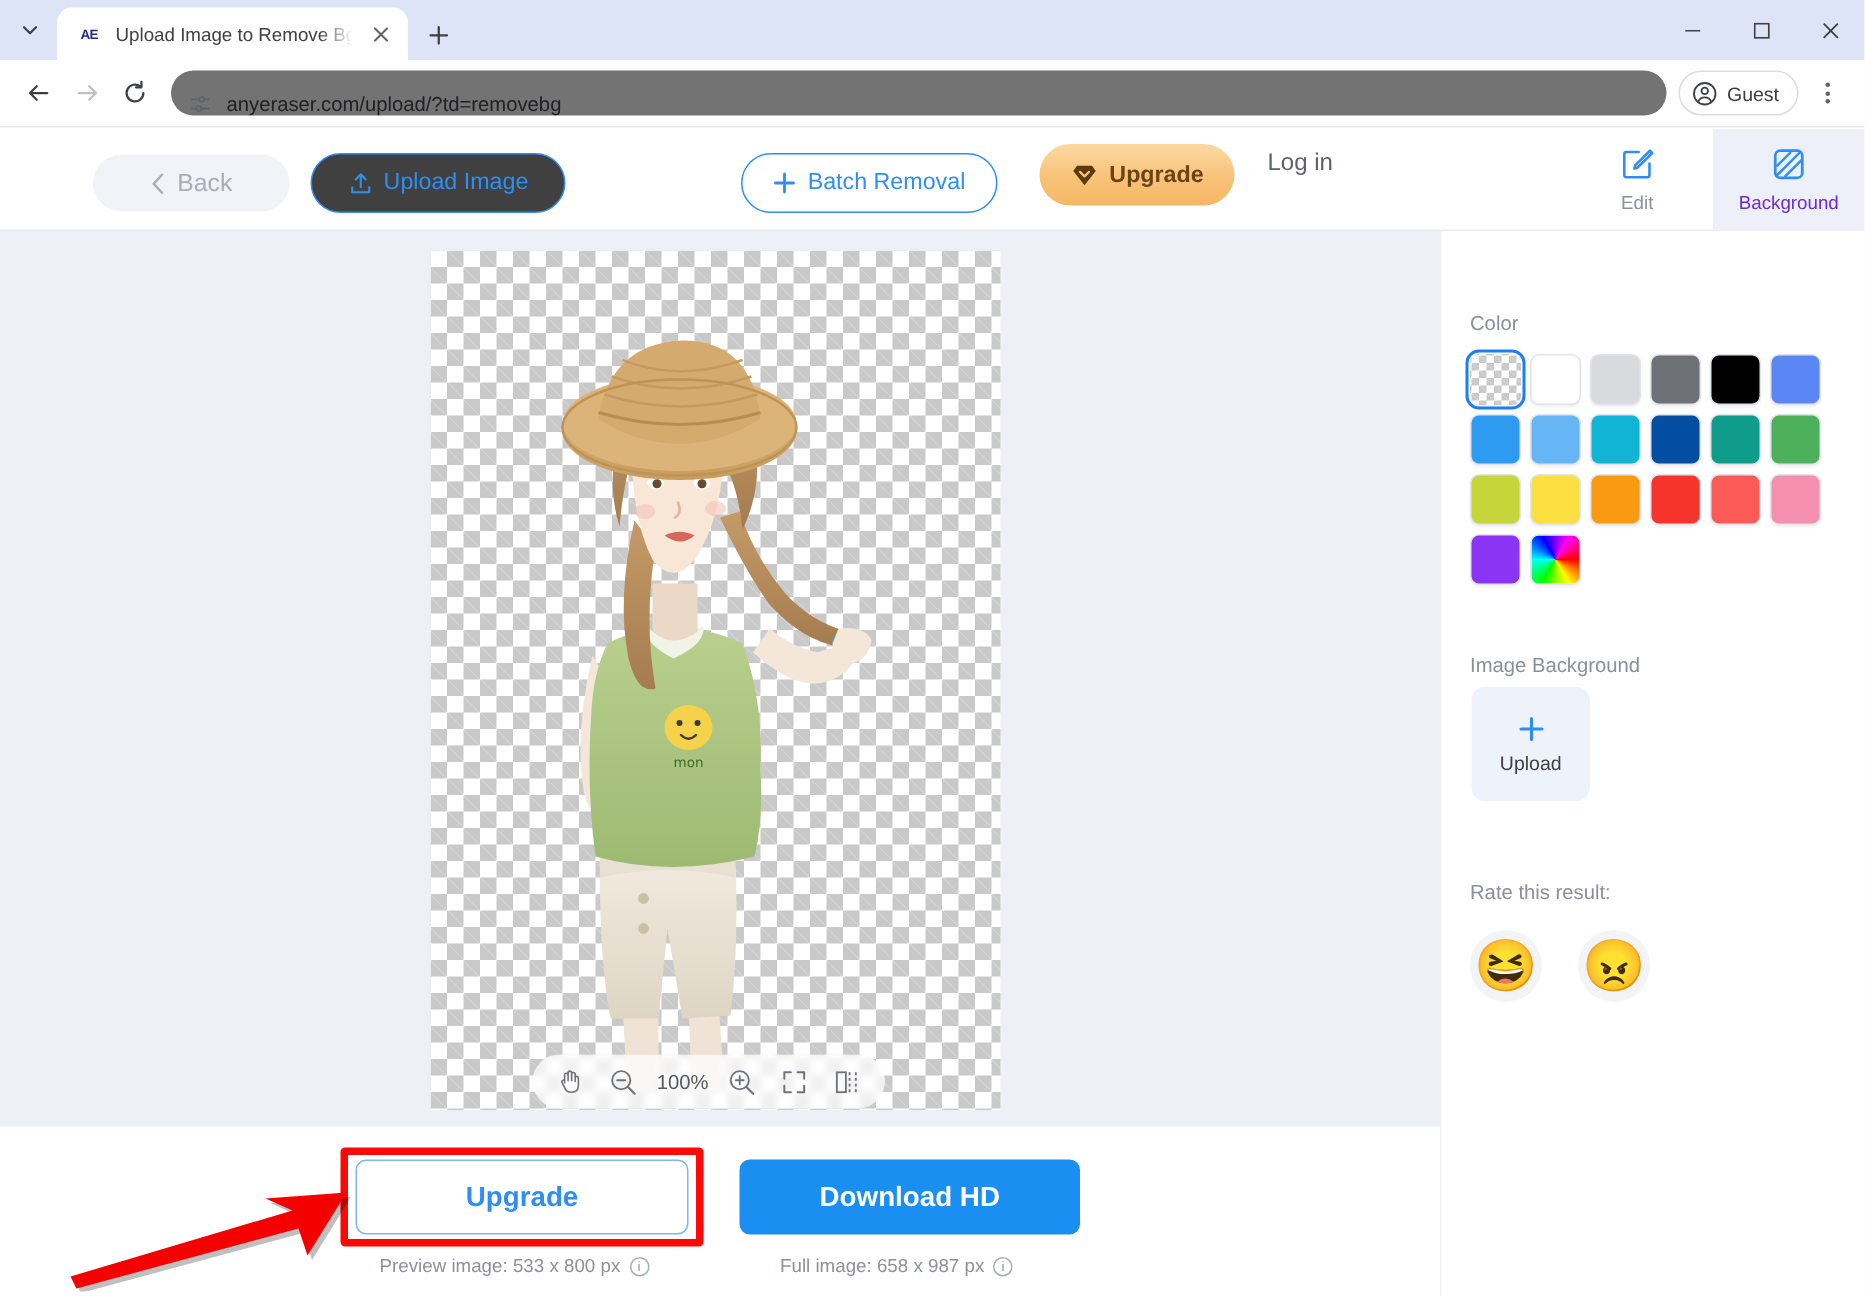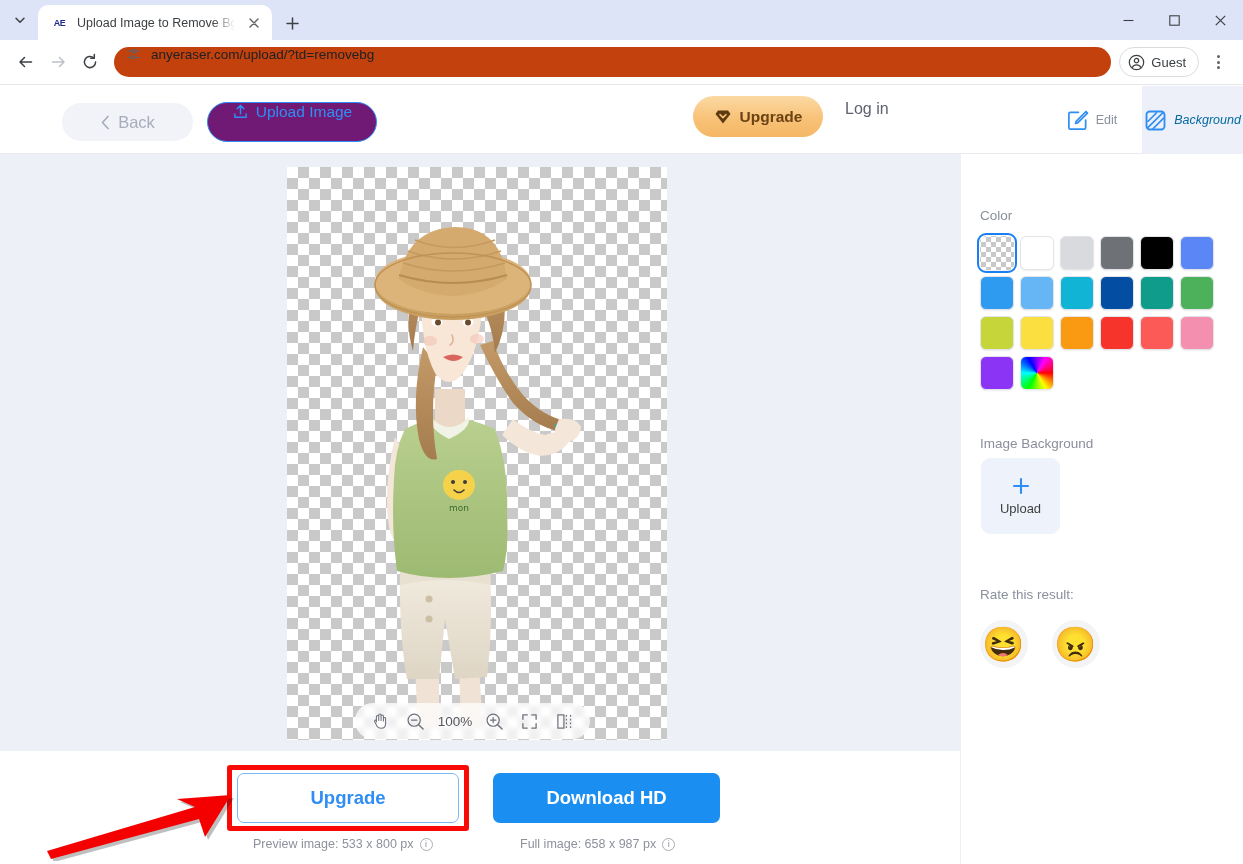--- a/index.html
+++ b/index.html
@@ -56,22 +56,22 @@
   .browser-toolbar {
     position: absolute; left: 0; top: 40px; width: 1243px; height: 45px;
     background: #fff; display: flex; align-items: center; padding: 0 10px;
     border-bottom: 1px solid #e7e7e9;
   }
   .nav-btn {
     width: 32px; height: 32px; border-radius: 50%; display: flex;
     align-items: center; justify-content: center; cursor: pointer; flex: 0 0 32px;
   }
   .omnibox {
-    flex: 1; height: 30px; background: #c2410c; border-radius: 16px;
-    margin: 0 8px 0 8px; display: flex; align-items: flex-start; padding: 0 12px; gap: 10px;
+    flex: 1; height: 30px; background: #737373; border-radius: 16px;
+    margin: 0 8px 0 8px; display: flex; align-items: flex-end; padding: 0 12px; gap: 10px;
   }
   .omnibox-url { font-size: 13.5px; color: #202124; }
   .guest-chip {
     height: 30px; border: 1px solid #dadce0; border-radius: 16px;
     display: flex; align-items: center; gap: 6px; padding: 0 12px 0 8px;
     cursor: pointer; flex: 0 0 auto;
   }
   .guest-label { font-size: 13px; color: #3c4043; }
   .kebab {
     width: 30px; height: 30px; display: flex; flex-direction: column;
@@ -85,48 +85,48 @@
     position: absolute; left: 0; top: 86px; width: 1243px; height: 68px;
     background: #fff; border-bottom: 1px solid #e9eaf0;
   }
   .btn-back {
     position: absolute; left: 62px; top: 103px; width: 131px; height: 38px;
     background: #f1f3f8; border-radius: 19px; display: flex; align-items: center;
     justify-content: center; gap: 7px; color: #a8adbb; font-size: 16.5px; cursor: pointer;
   }
   .btn-upload-img {
     position: absolute; left: 207px; top: 102px; width: 170px; height: 40px;
-    background: #701a75; border: 1px solid #2f8ef4; border-radius: 20px;
-    display: flex; justify-content: center; gap: 7px;
+    background: #404040; border: 1px solid #2f8ef4; border-radius: 20px;
+    display: flex; align-items: center; justify-content: center; gap: 7px;
     color: #2f8ef4; font-size: 15.5px; cursor: pointer;
   }
   .btn-batch {
     position: absolute; left: 494px; top: 102px; width: 171px; height: 40px;
     background: #fff; border: 1px solid #2f8ef4; border-radius: 20px;
     display: flex; align-items: center; justify-content: center; gap: 7px;
     color: #2f8ef4; font-size: 15.5px; cursor: pointer;
   }
   .btn-upgrade {
     position: absolute; left: 693px; top: 96px; width: 130px; height: 41px;
     background: linear-gradient(180deg,#fbd9a3 0%,#f8c278 55%,#f5b765 100%);
     border-radius: 21px; display: flex; align-items: center; justify-content: center;
     gap: 8px; color: #6b4314; font-size: 15.5px; font-weight: bold; cursor: pointer;
   }
   .btn-login {
     position: absolute; left: 845px; top: 100px; font-size: 16px;
     color: #5e6270; cursor: pointer;
   }
   .hdr-tabs { position: absolute; right: 0; top: 86px; height: 68px; display: flex; }
   .hdr-tab {
-    width: 101px; height: 68px; display: flex; flex-direction: row;
+    width: 101px; height: 68px; display: flex; flex-direction: column;
     align-items: center; justify-content: center; gap: 7px; cursor: pointer;
   }
   .hdr-tab.active { background: #edf0f9; }
   .hdr-tab-label { font-size: 12.5px; color: #8a8f9e; }
-  .hdr-tab.active .hdr-tab-label { color: #0369a1; font-style: italic; }
+  .hdr-tab.active .hdr-tab-label { color: #6d28d9; }
 
   
   .editor-area {
     position: absolute; left: 0; top: 154px; width: 960px; height: 597px;
     background: #eef0f8;
   }
   .canvas-img {
     position: absolute; left: 287px; top: 167px; width: 380px; height: 573px;
     background-color: #fff;
     background-image:
@@ -325,20 +325,28 @@
   <div class="btn-upload-img">
     <span style="display:flex;">
       <svg width="17" height="17" viewBox="0 0 18 18">
           <path d="M9 11.5 V2.5 M5.5 6 L9 2.3 L12.5 6" stroke="#2f8ef4" stroke-width="1.5" fill="none" stroke-linecap="round" stroke-linejoin="round"></path>
           <path d="M3 11.5 V15 H15 V11.5" stroke="#2f8ef4" stroke-width="1.5" fill="none" stroke-linecap="round" stroke-linejoin="round"></path>
         </svg>
     </span>
     <span>Upload Image</span>
   </div>
 
+  <div class="btn-batch">
+    <span style="display:flex;">
+      <svg width="16" height="16" viewBox="0 0 16 16">
+          <path d="M8 2 V14 M2 8 H14" stroke="#2f8ef4" stroke-width="1.9" stroke-linecap="round"></path>
+        </svg>
+    </span>
+    <span>Batch Removal</span>
+  </div>
 
   <div class="btn-upgrade">
     <span style="display:flex;">
       <svg width="18" height="16" viewBox="0 0 18 16">
           <path d="M1.5 5 L4 1.5 H14 L16.5 5 L9 14.5 Z" fill="#5e3a10"></path>
           <path d="M6 5.6 L9 8.6 L12 5.6" stroke="#f8c278" stroke-width="1.5" fill="none" stroke-linecap="round" stroke-linejoin="round"></path>
         </svg>
     </span>
     <span>Upgrade</span>
   </div>

